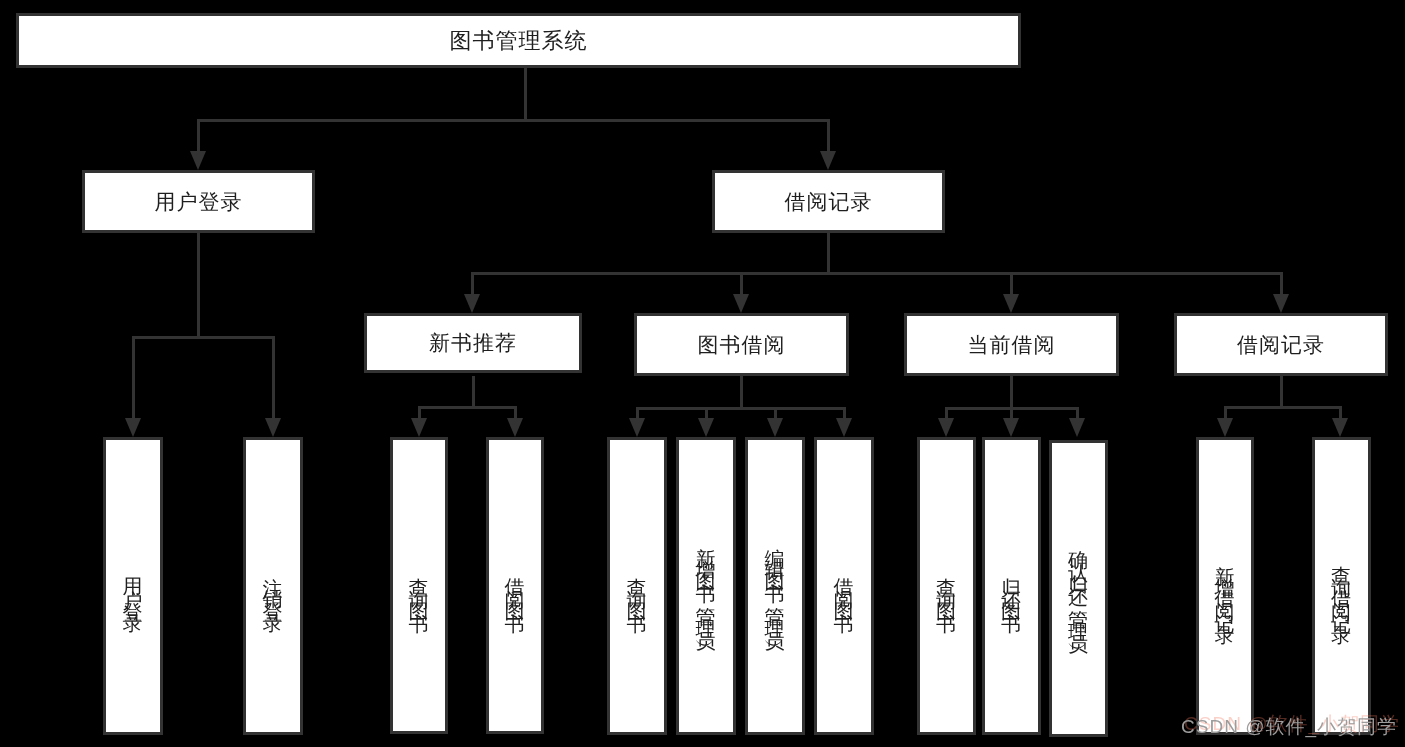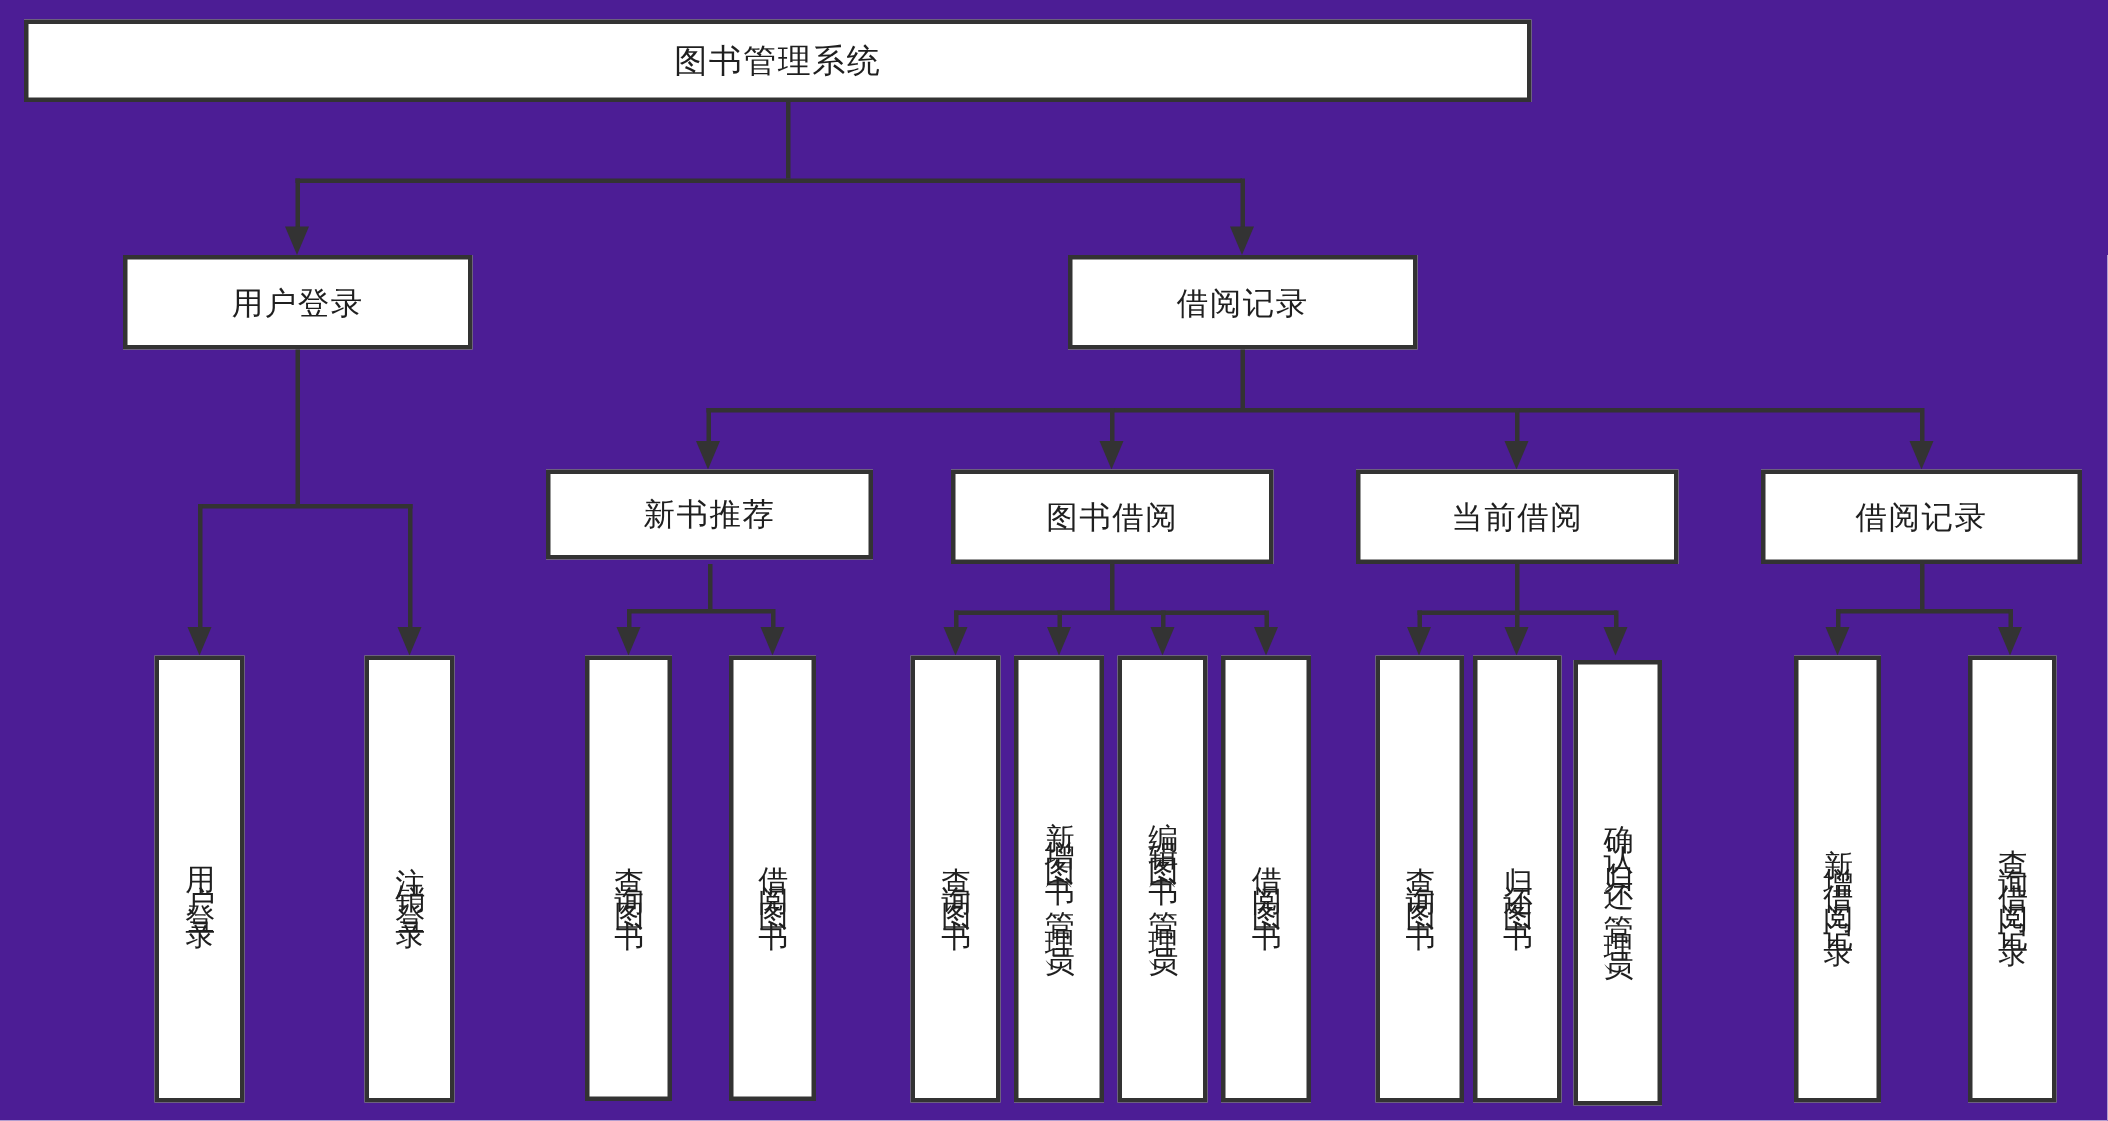--- a/index.html
+++ b/index.html
@@ -3,21 +3,21 @@
 <meta charset="utf-8">
 <style>
   :root{
     --line:#333333;
     --text:#1f1f1f;
   }
   html,body{margin:0;padding:0;background:#ffffff;}
   .canvas{
     position:relative;
     width:1405px;height:747px;
-    background:#4c1d95;
+    background:#000000;
     font-family:Liberation Sans, sans-serif;
     color:var(--text);
     overflow:hidden;
   }
   
   .box{
     position:absolute;
     box-sizing:border-box;
     border:3px solid var(--line);
     background:#ffffff;
@@ -191,14 +191,15 @@
     <span>确认归还（管理员）</span>
   </div>
 
   <div class="vbox" style="left:1196px;top:437px;width:58px;height:298px;">
     <span>新增借阅记录</span>
   </div>
   <div class="vbox" style="left:1312px;top:437px;width:59px;height:298px;">
     <span>查询借阅记录</span>
   </div>
 
+  <div class="watermark">CSDN @软件_小贺同学</div>
 
 </div>
 
 </body></html>

